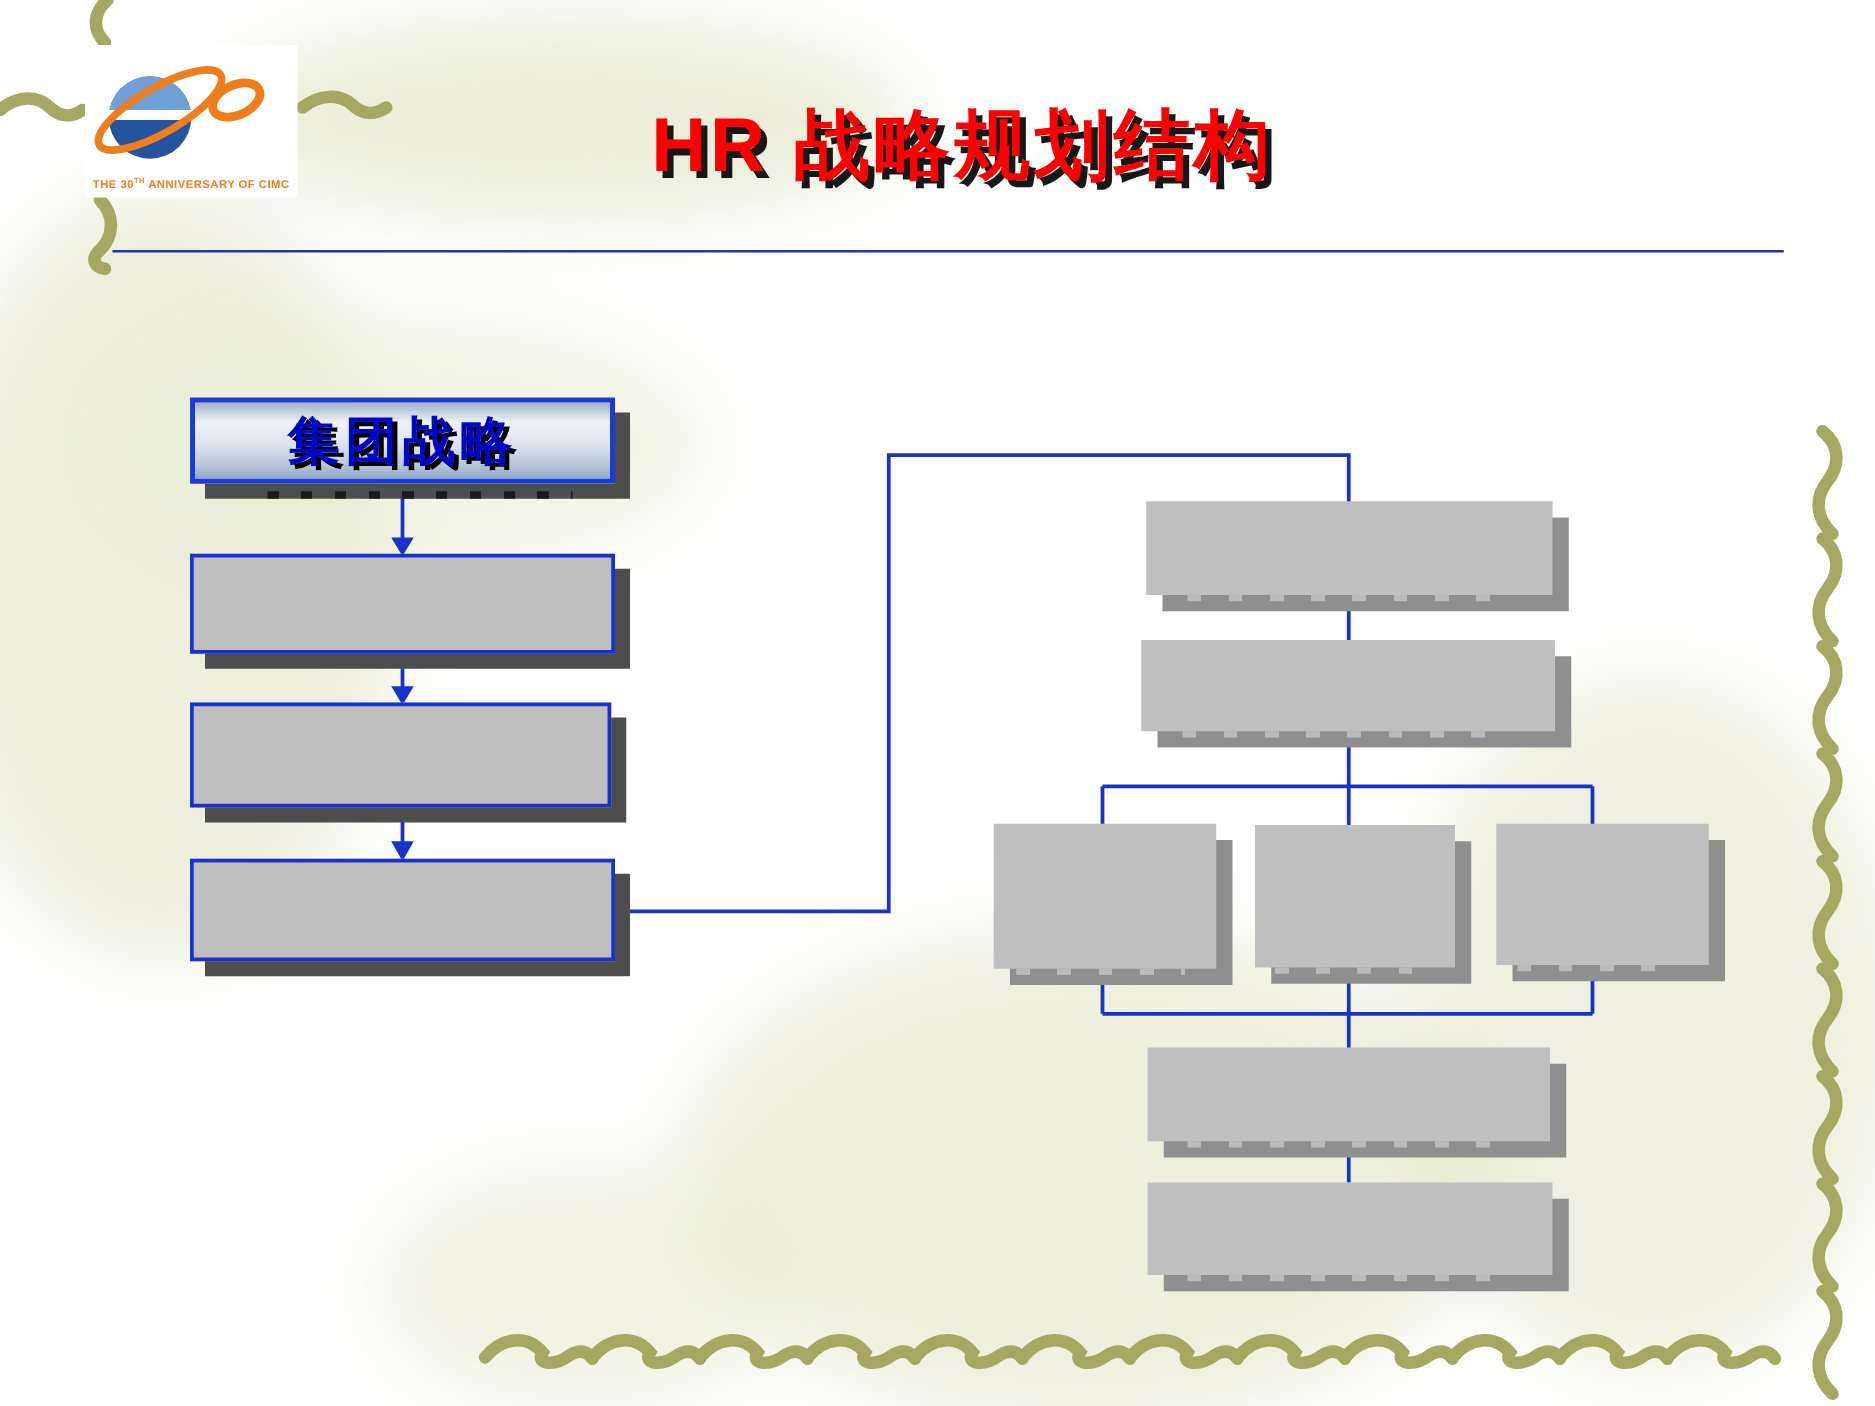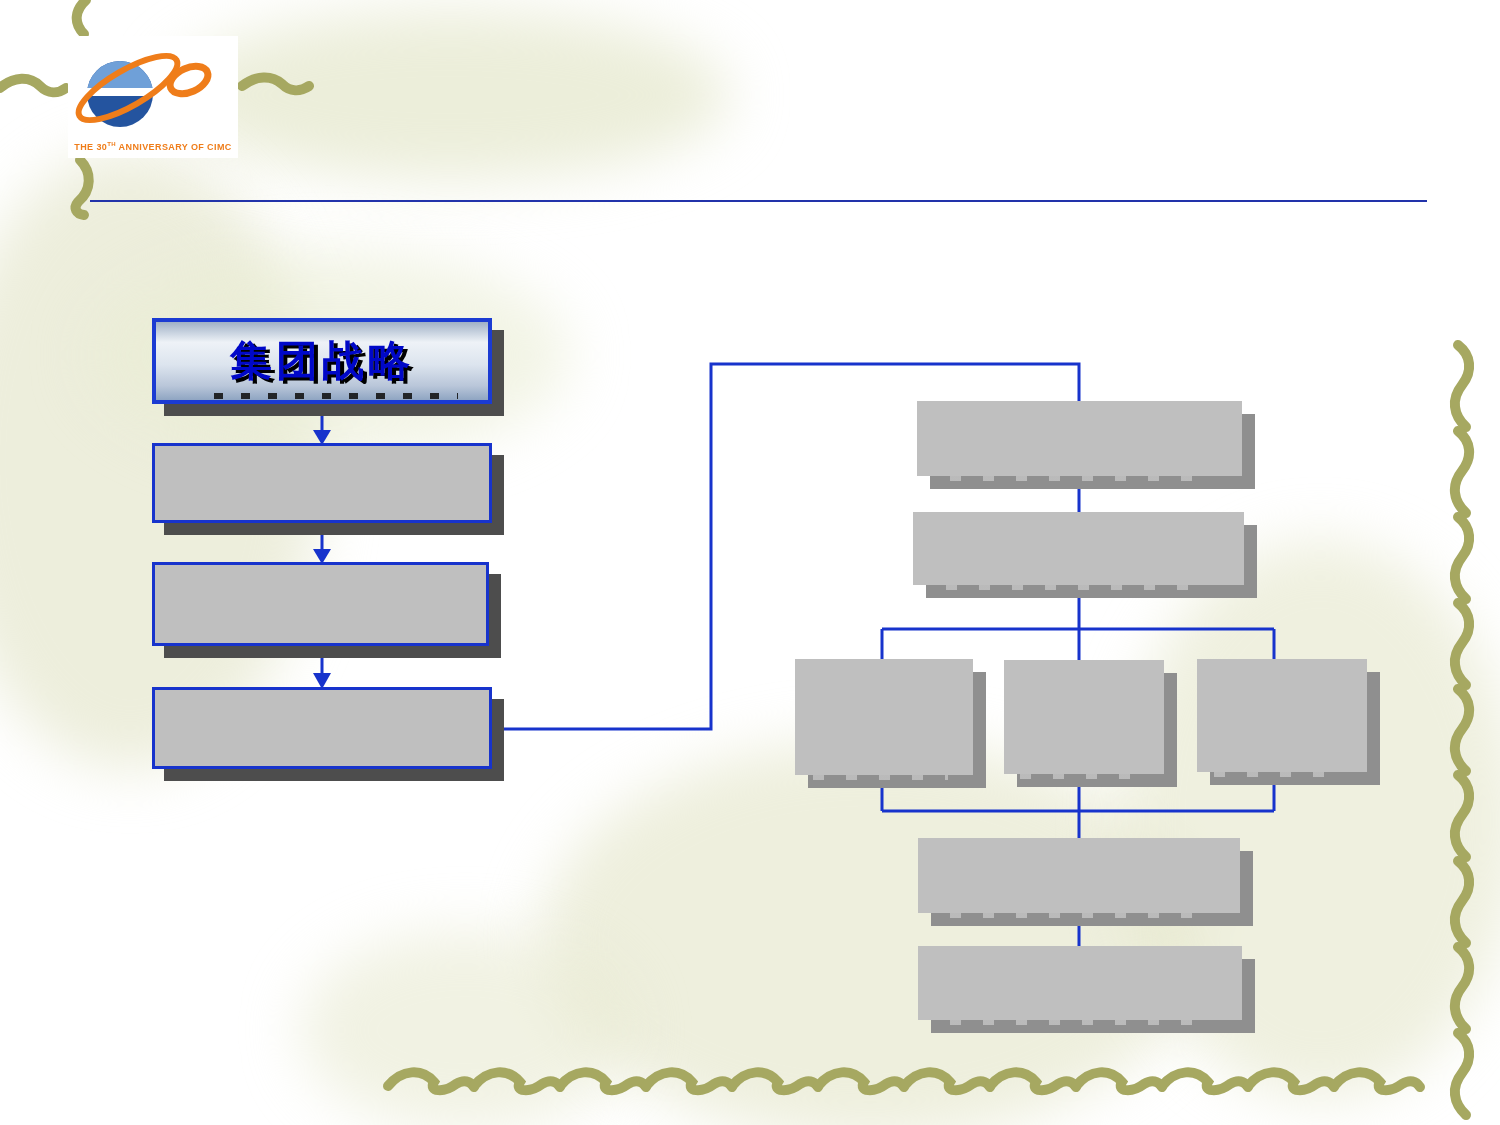--- a/index.html
+++ b/index.html
@@ -117,20 +117,21 @@
     <svg width="170" height="100" viewBox="0 0 170 100">
       <circle cx="52" cy="58" r="33" fill="#24549f"></circle>
       <path d="M19 58 A33 33 0 0 1 85 58 Z" fill="#6fa0d8"></path>
       <rect x="19" y="52" width="66" height="8" fill="#ffffff"></rect>
       <ellipse cx="60" cy="52" rx="56" ry="18" fill="none" stroke="#ef7d1a" stroke-width="6" transform="rotate(-30 60 52)"></ellipse>
       <ellipse cx="121" cy="44" rx="20" ry="12" fill="none" stroke="#ef7d1a" stroke-width="7" transform="rotate(-24 121 44)"></ellipse>
     </svg>
     <div class="caption"><span>THE 30</span><sup>TH</sup><span> ANNIVERSARY OF CIMC</span></div>
   </div>
 
+  <div id="title">HR 战略规划结构</div>
   <div id="divider"></div>
 
   <svg class="connector-svg" width="1500" height="1125" viewBox="0 0 1500 1125">
     <g stroke="#1733cc" stroke-width="3" fill="none">
 
       <path d="M322 393 V431"></path>
       <path d="M322 523 V550"></path>
       <path d="M322 646 V674"></path>
 
       <path d="M492 729 H711 V364 H1079 V946"></path>
@@ -140,21 +141,21 @@
       <path d="M882 629 V811"></path>
       <path d="M1274 629 V811"></path>
     </g>
     <g fill="#1733cc" stroke="none">
       <polygon points="313,430 331,430 322,445"></polygon>
       <polygon points="313,549 331,549 322,564"></polygon>
       <polygon points="313,673 331,673 322,689"></polygon>
     </g>
   </svg>
 
-  <div class="box lbox primary" style="left:152px;top:318px;width:340px;height:86px;">
+  <div class="box lbox primary" style="left:152px;top:318px;width:340px;height:69px;">
     <span class="box-label">集团战略</span>
   </div>
   <div id="artifact-dashes"></div>
   <div class="box lbox" style="left:152px;top:443px;width:340px;height:80px;"></div>
   <div class="box lbox" style="left:152px;top:562px;width:337px;height:84px;"></div>
   <div class="box lbox" style="left:152px;top:687px;width:340px;height:82px;"></div>
 
   <div class="box rbox" style="left:917px;top:401px;width:325px;height:75px;"></div>
   <div class="box rbox" style="left:913px;top:512px;width:331px;height:73px;"></div>
   <div class="box rbox" style="left:795px;top:659px;width:178px;height:116px;"></div>

